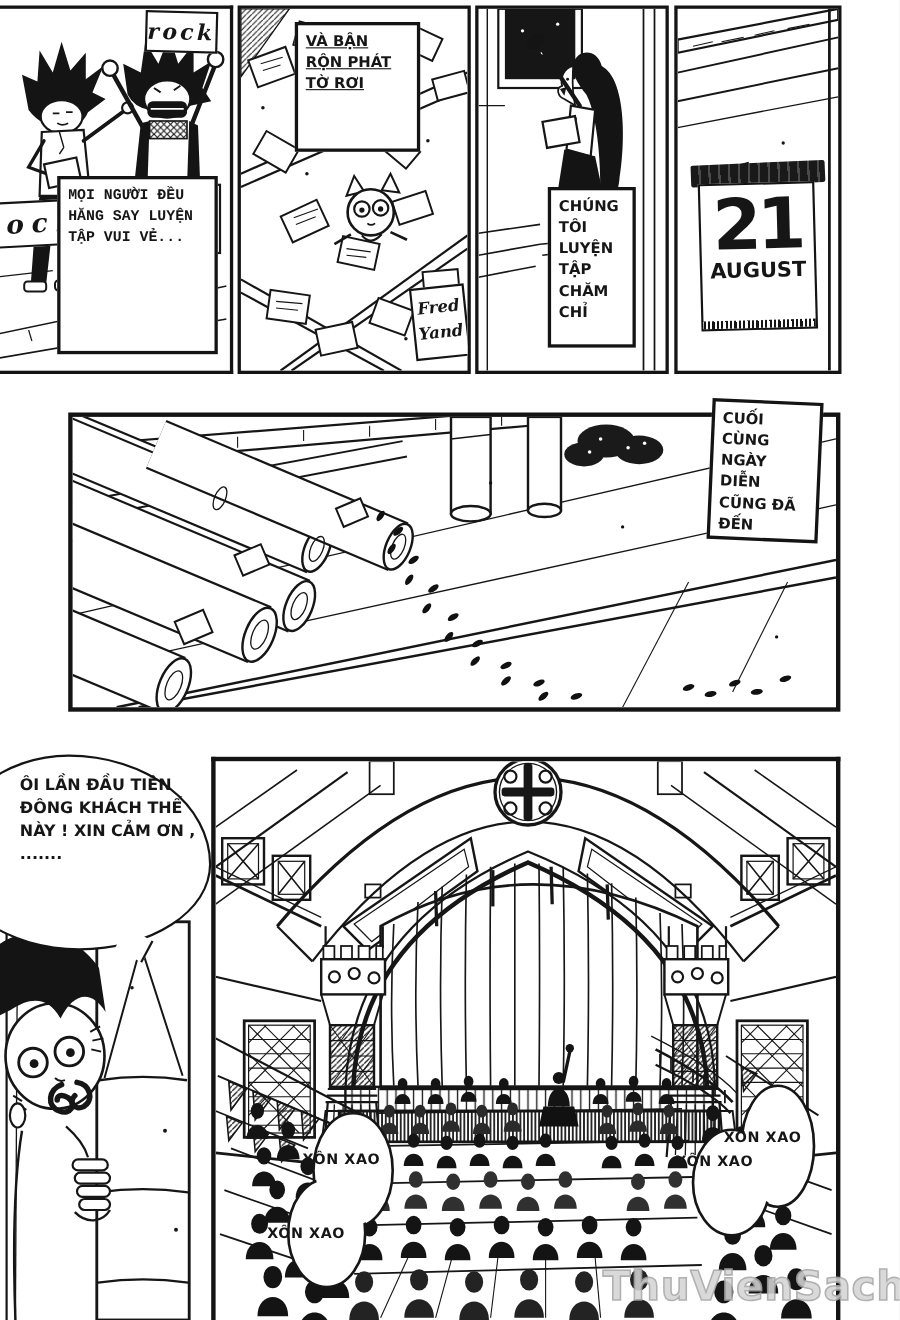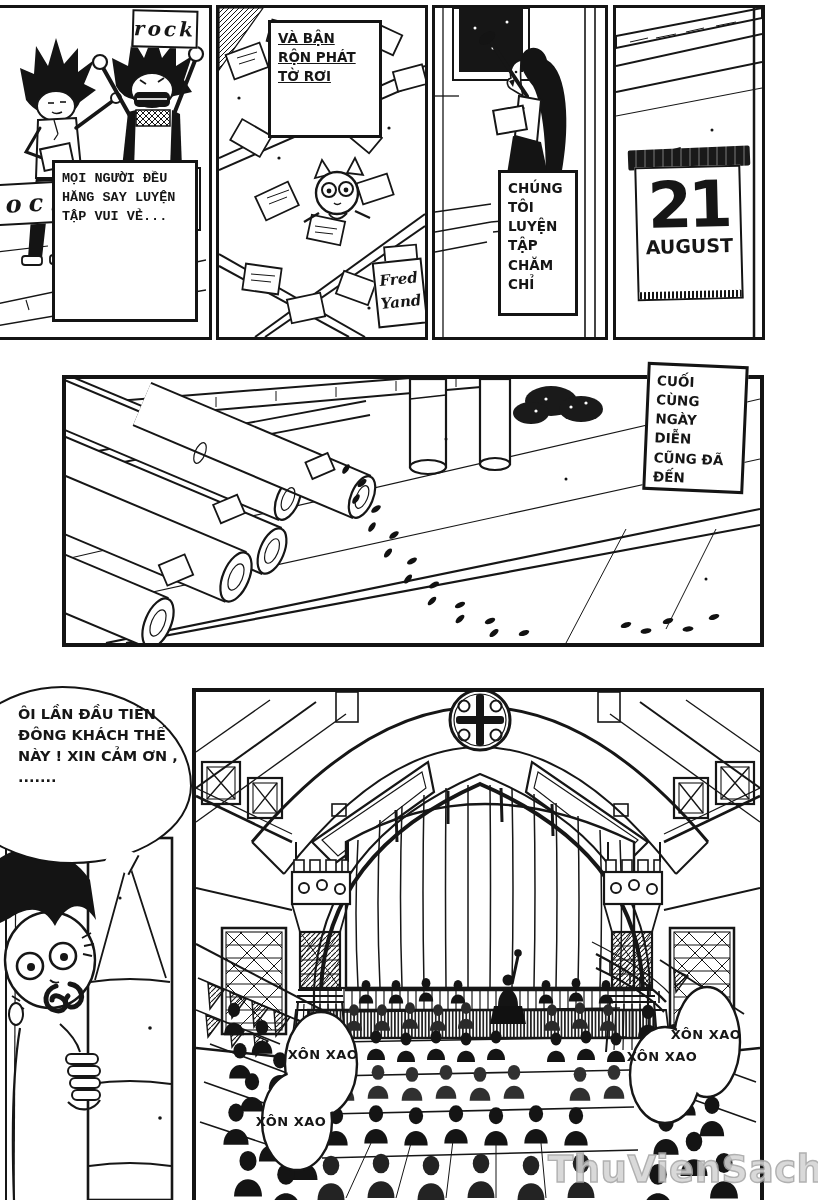--- a/index.html
+++ b/index.html
@@ -4,21 +4,21 @@
 <style>
   html,body{margin:0;padding:0;background:#e8e8e8;}
   .page{position:relative;width:818px;height:1200px;background:#ffffff;overflow:hidden;
         font-family:"DejaVu Sans",sans-serif;color:#161616;}
   .panel{position:absolute;border:3px solid #141414;background:#fff;box-sizing:border-box;overflow:hidden;}
   .panel svg{position:absolute;left:0;top:0;}
   .caption{position:absolute;background:#fff;border:3px solid #141414;box-sizing:border-box;
            font-weight:bold;font-size:13.5px;line-height:1.42;padding:6px 7px;z-index:5;}
   .sign{position:absolute;background:#fff;border:2.5px solid #141414;box-sizing:border-box;
         font-family:"DejaVu Serif",serif;font-weight:bold;z-index:5;overflow:hidden;}
-  .xon{position:absolute;width:96px;text-align:center;font-weight:bold;font-size:13px;
+  .xon{position:absolute;width:96px;text-align:left;font-weight:bold;font-size:13px;
        letter-spacing:.5px;z-index:6;}
   #bubble-manager{position:absolute;left:-48px;top:686px;width:240px;height:178px;background:#fff;
         border:2.5px solid #141414;border-radius:46% 54% 50% 50% / 52% 56% 44% 48%;
         box-sizing:border-box;padding:16px 8px 0 64px;font-weight:bold;font-size:14.5px;
         line-height:1.45;z-index:4;}
   #bubble-tail{position:absolute;left:108px;top:848px;width:26px;height:22px;background:#fff;
         border-right:2.5px solid #141414;transform:rotate(28deg);z-index:4;}
   #calendar-bar{position:absolute;left:12px;top:140px;width:122px;height:20px;z-index:5;
         background:repeating-linear-gradient(90deg,#191919 0 7px,#4a4a4a 7px 9px);
         transform:rotate(-2.5deg);border-radius:2px;}

